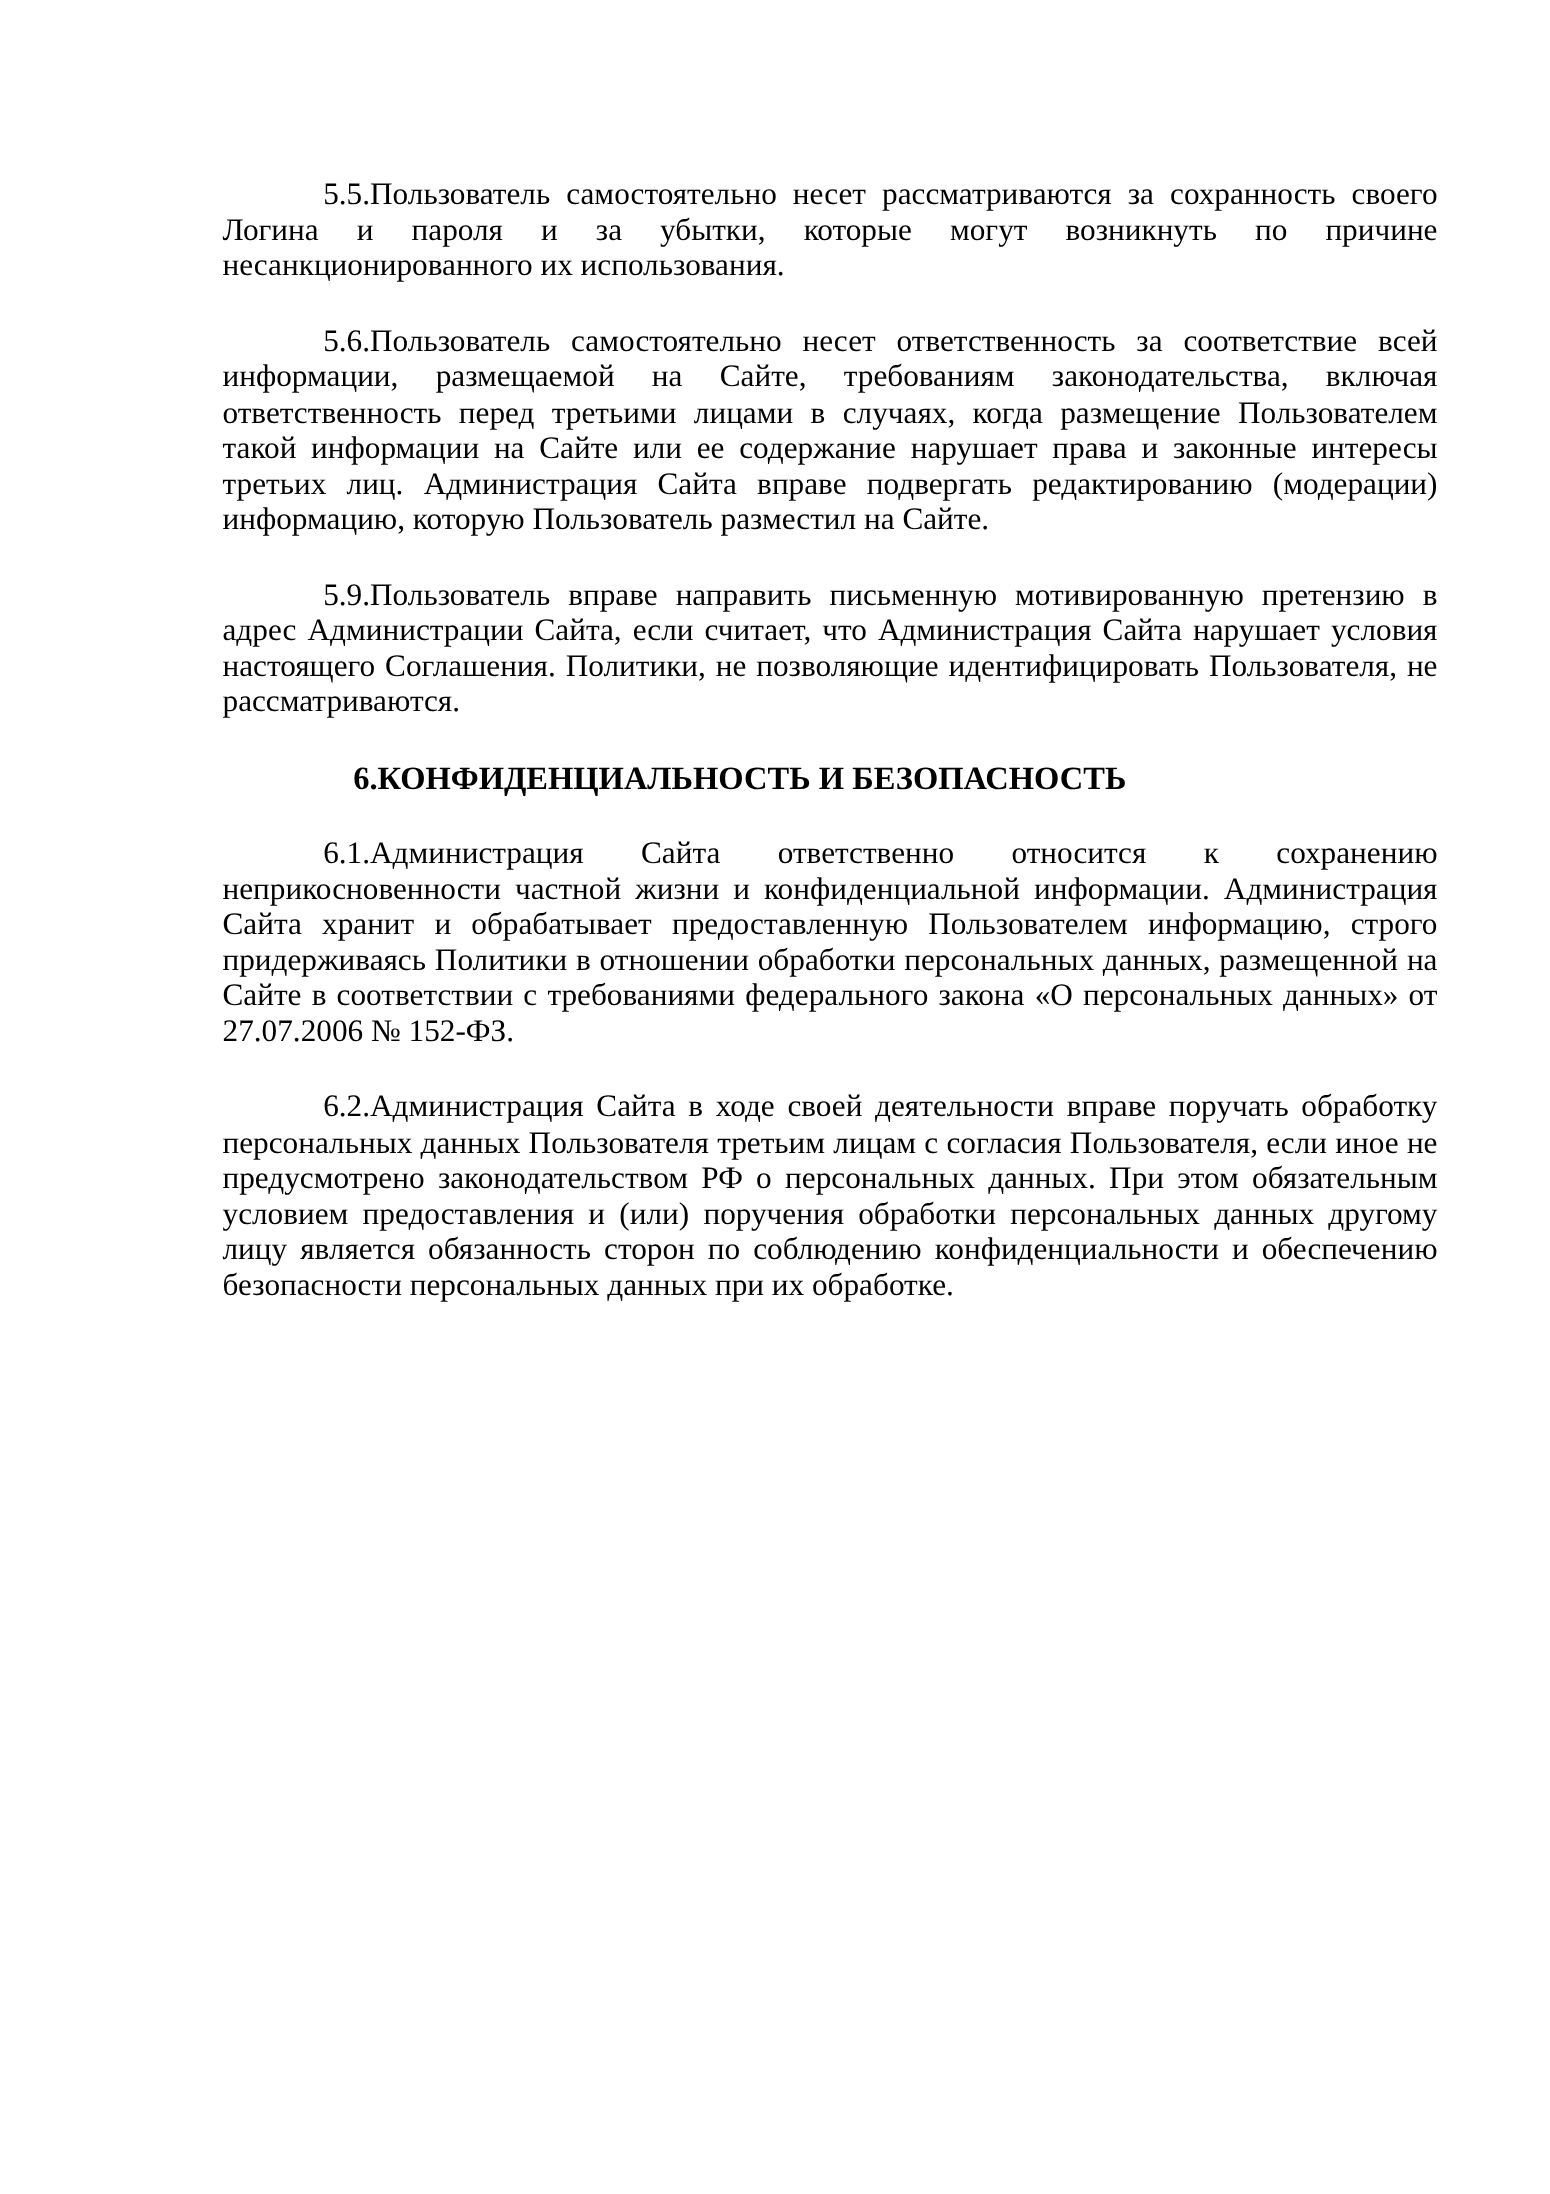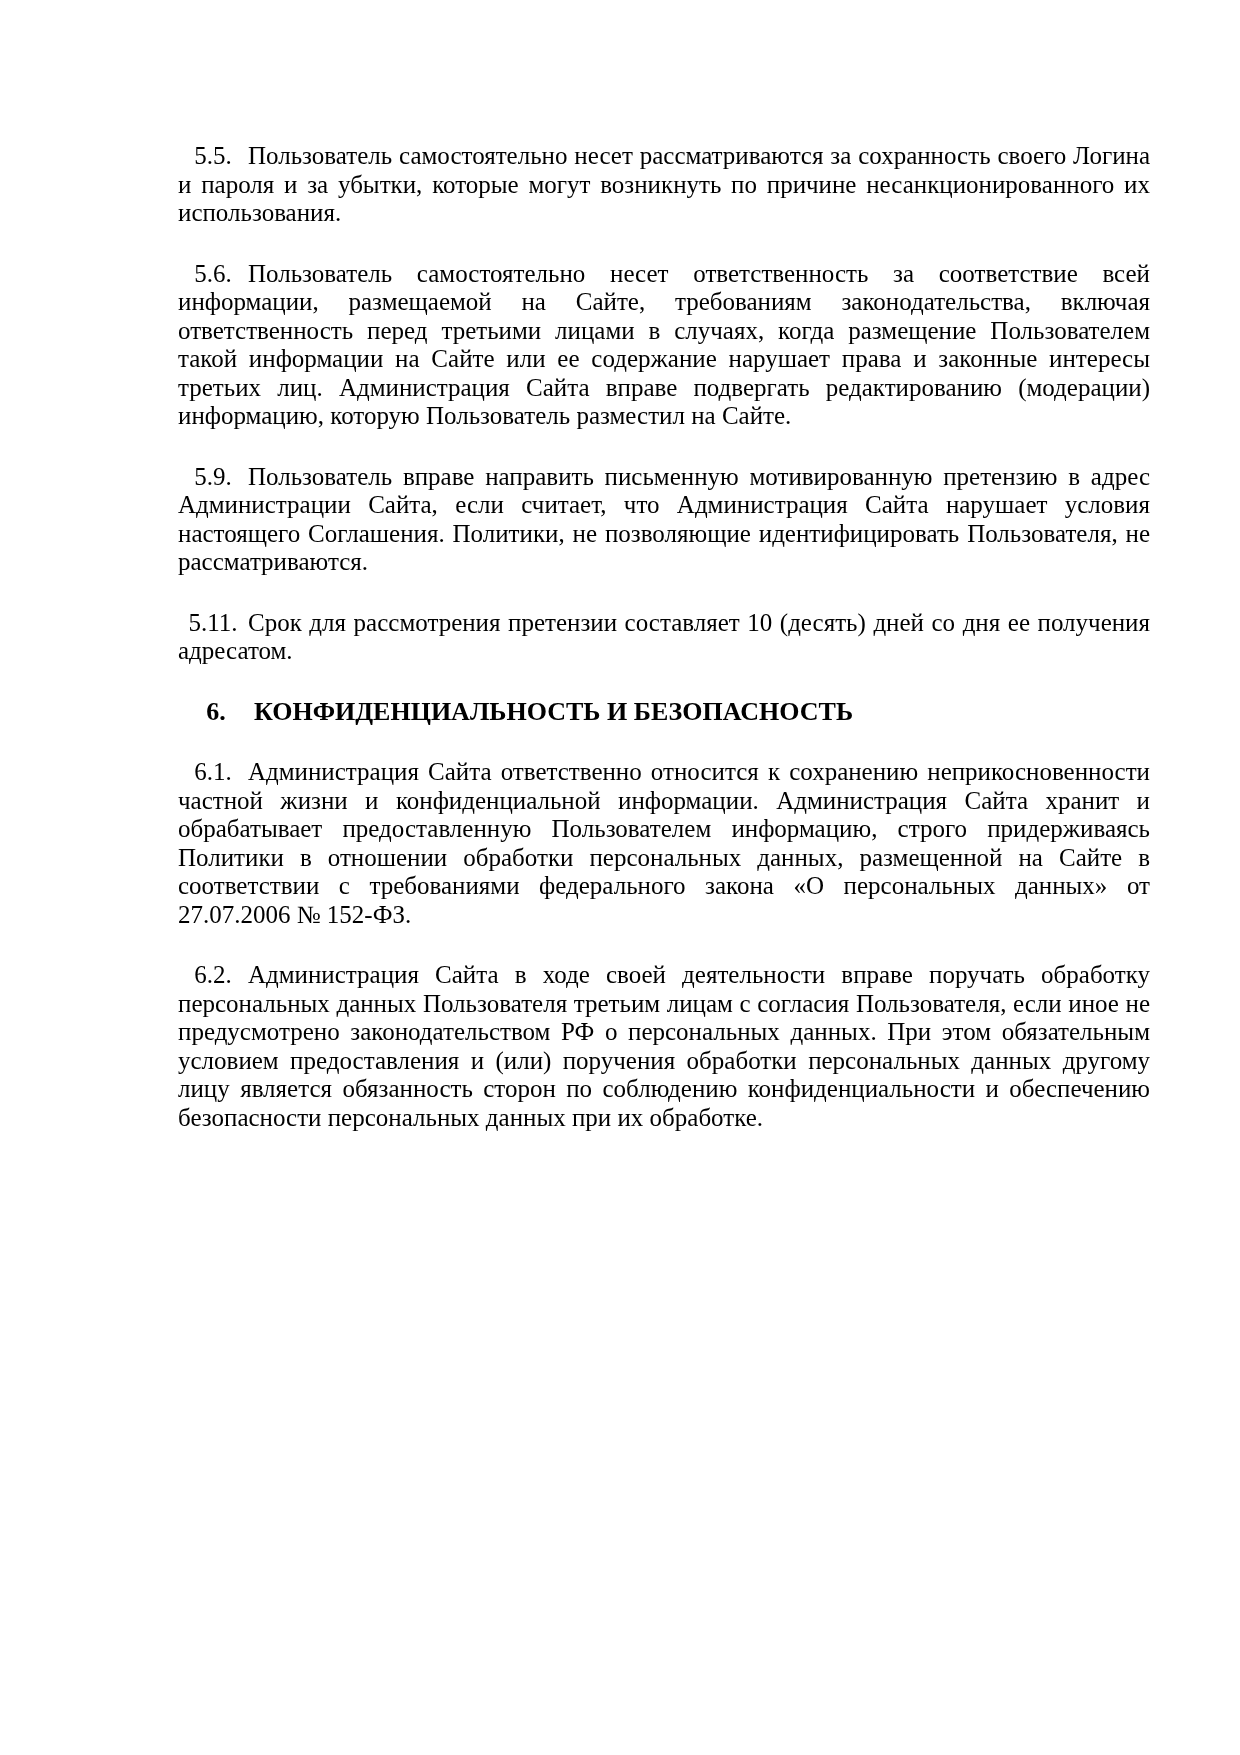--- a/index.html
+++ b/index.html
@@ -20,21 +20,22 @@
     line-height: 28.5px;
     overflow: hidden;
   }
   .para {
     margin: 0 0 32px 0;
     text-align: justify;
   }
   .num {
     display: inline-block;
     width: 70px;
-    text-align: center;
+    text-align: right;
+    margin-left: 48px;
   }
   .heading {
     margin: 0 0 32px 0;
     font-weight: 700;
     font-size: 26px;
     line-height: 28.5px;
     text-align: left;
   }
   .heading .num {
     width: 76px;
@@ -47,21 +48,20 @@
 
   <p class="para"><span class="num">5.5.</span><span>Пользователь самостоятельно несет рассматриваются за сохранность своего Логина и пароля и за убытки, которые могут возникнуть по причине несанкционированного их использования.</span></p>
 
   <p class="para"><span class="num">5.6.</span><span>Пользователь самостоятельно несет ответственность за соответствие всей информации, размещаемой на Сайте, требованиям законодательства, включая ответственность перед третьими лицами в случаях, когда размещение Пользователем такой информации на Сайте или ее содержание нарушает права и законные интересы третьих лиц. Администрация Сайта вправе подвергать редактированию (модерации) информацию, которую Пользователь разместил на Сайте.</span></p>
 
 
 
   <p class="para"><span class="num">5.9.</span><span>Пользователь вправе направить письменную мотивированную претензию в адрес Администрации Сайта, если считает, что Администрация Сайта нарушает условия настоящего Соглашения. Политики, не позволяющие идентифицировать Пользователя, не рассматриваются.</span></p>
 
 
-  <p class="para"><span class="num">5.11.</span><span>Срок для рассмотрения претензии составляет 10 (десять) дней со дня ее получения адресатом.</span></p>
 
 
   <h2 class="heading"><span class="num">6.</span><span>КОНФИДЕНЦИАЛЬНОСТЬ И БЕЗОПАСНОСТЬ</span></h2>
 
   <p class="para"><span class="num">6.1.</span><span>Администрация Сайта ответственно относится к сохранению неприкосновенности частной жизни и конфиденциальной информации. Администрация Сайта хранит и обрабатывает предоставленную Пользователем информацию, строго придерживаясь Политики в отношении обработки персональных данных, размещенной на Сайте в соответствии с требованиями федерального закона «О персональных данных» от 27.07.2006 № 152-ФЗ.</span></p>
 
   <p class="para"><span class="num">6.2.</span><span>Администрация Сайта в ходе своей деятельности вправе поручать обработку персональных данных Пользователя третьим лицам с согласия Пользователя, если иное не предусмотрено законодательством РФ о персональных данных. При этом обязательным условием предоставления и (или) поручения обработки персональных данных другому лицу является обязанность сторон по соблюдению конфиденциальности и обеспечению безопасности персональных данных при их обработке.</span></p>
 
 
 </div>

